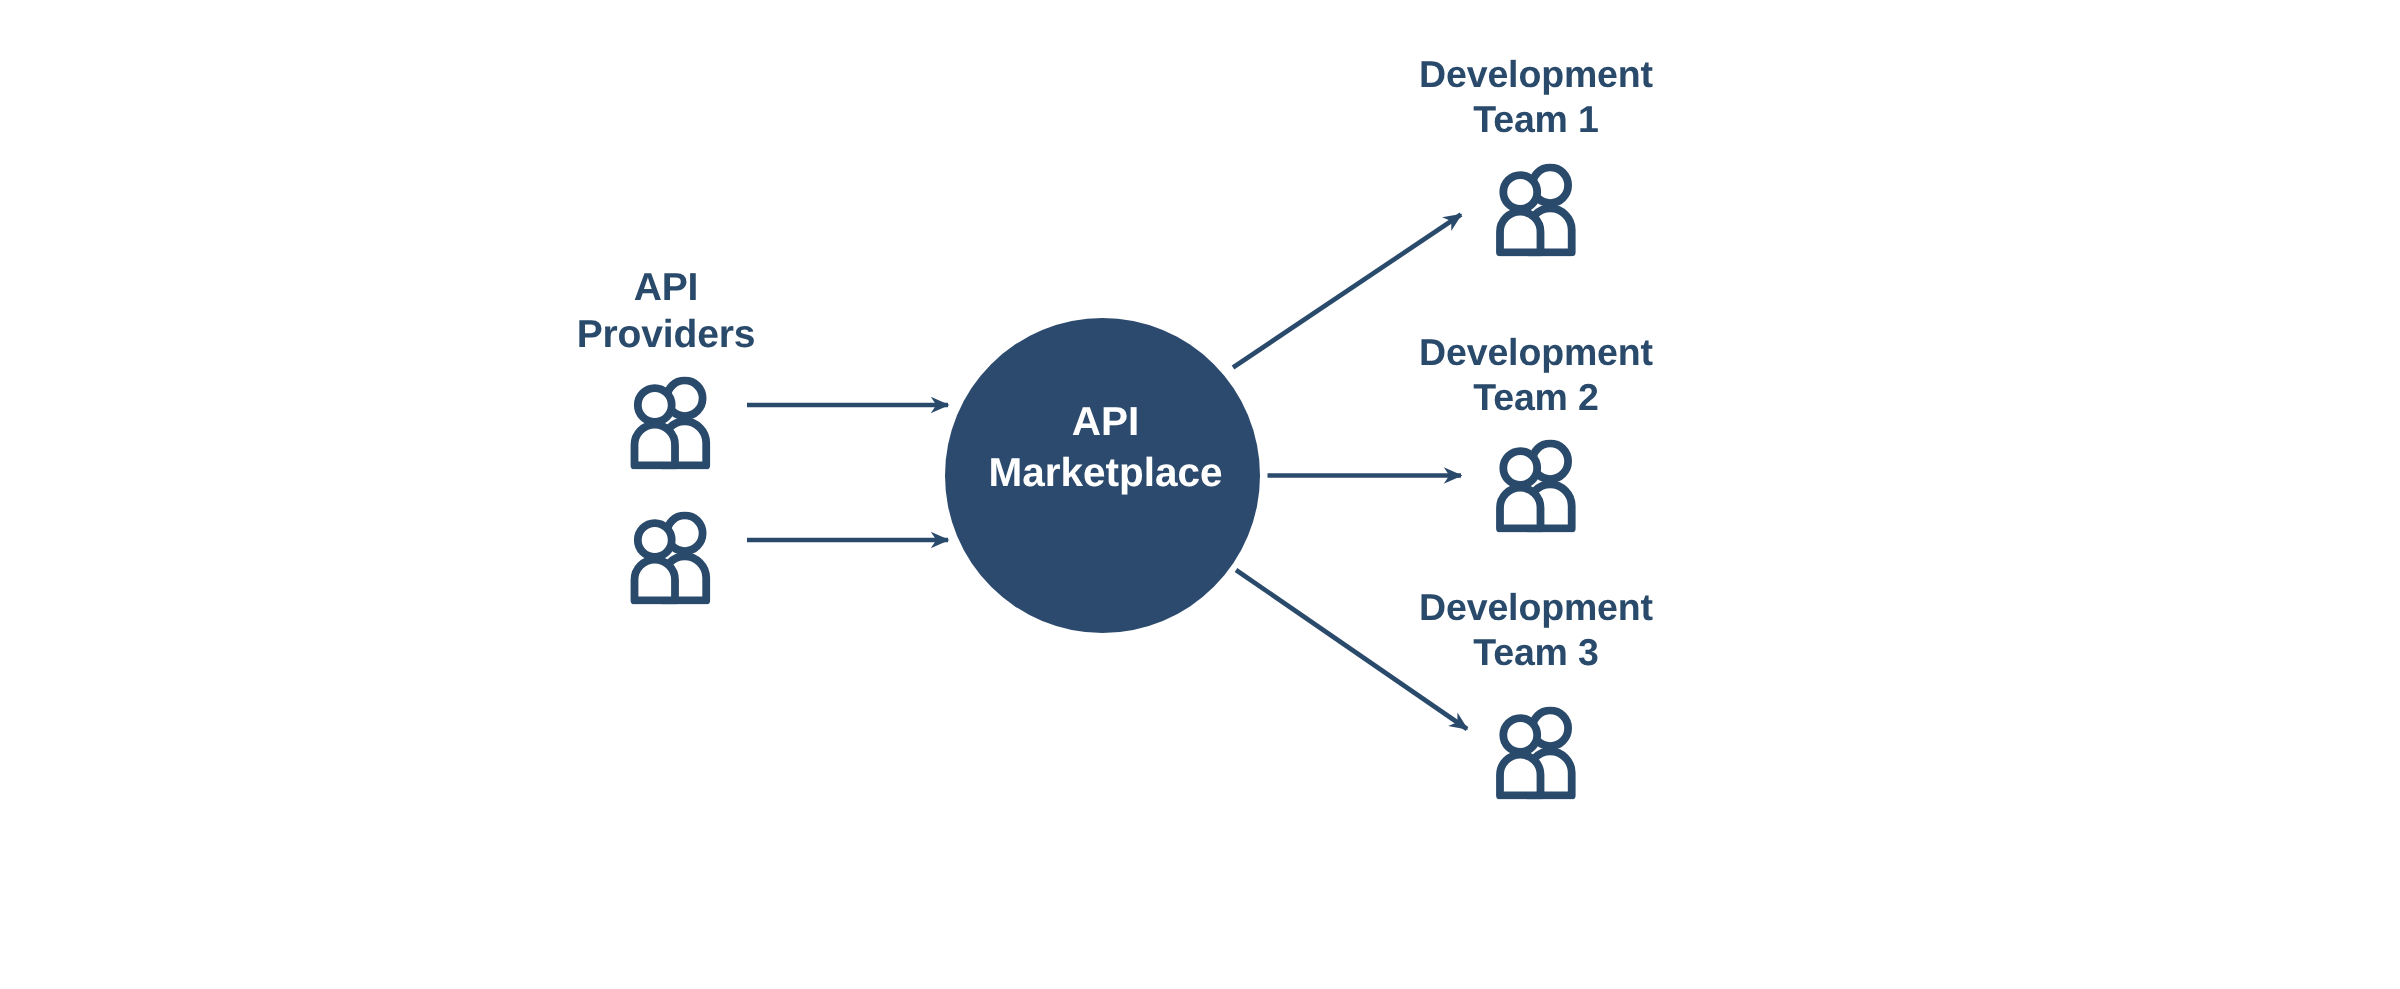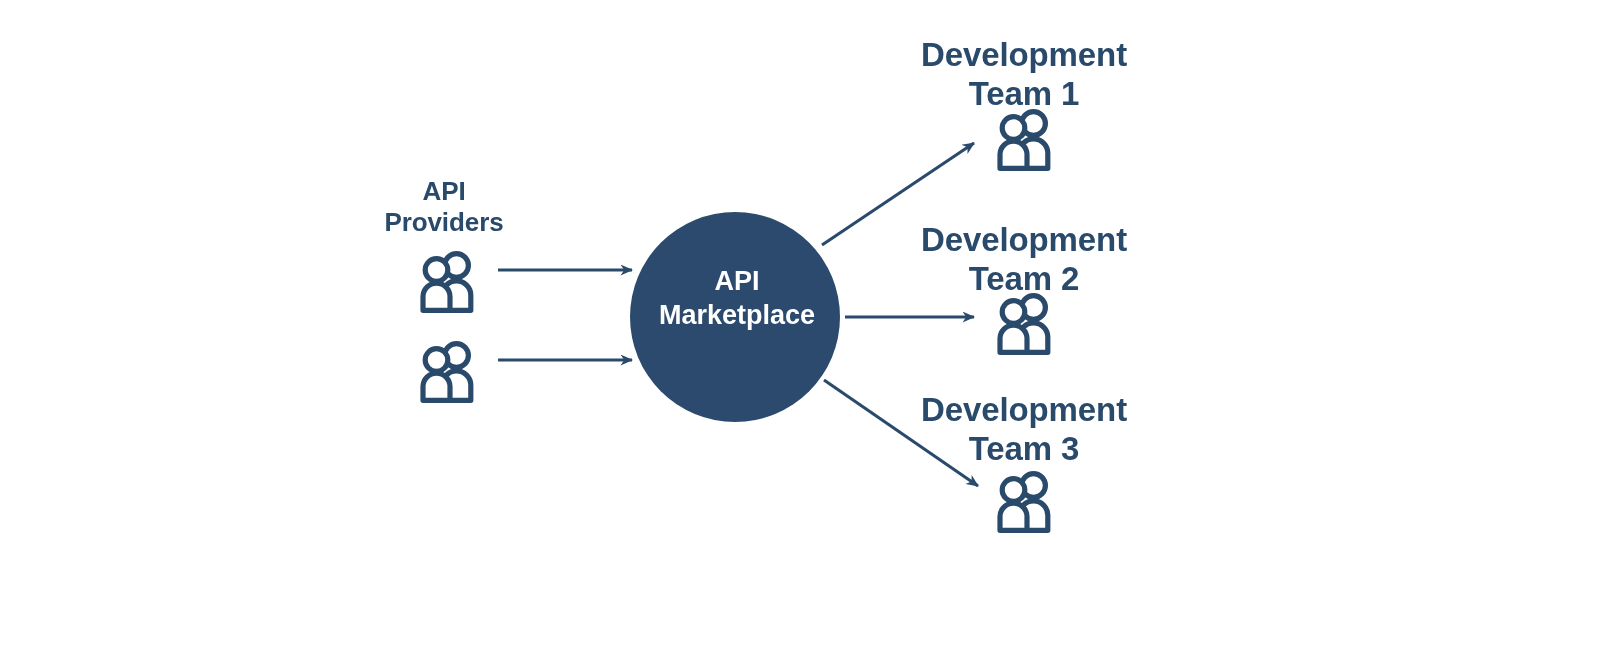--- a/index.html
+++ b/index.html
@@ -36,21 +36,21 @@
     user-select: none;
   }
   .label-providers {
     left: 344px;
     top: 176px;
     width: 200px;
     font-size: 26px;
   }
   .label-team {
     width: 260px;
-    font-size: 33px;
+    font-size: 25px;
   }
   .label-team1 { left: 894px; top: 36px; }
   .label-team2 { left: 894px; top: 221px; }
   .label-team3 { left: 894px; top: 391px; }
   .hub-text {
     position: absolute;
     left: 635px;
     top: 264px;
     width: 204px;
     text-align: center;

